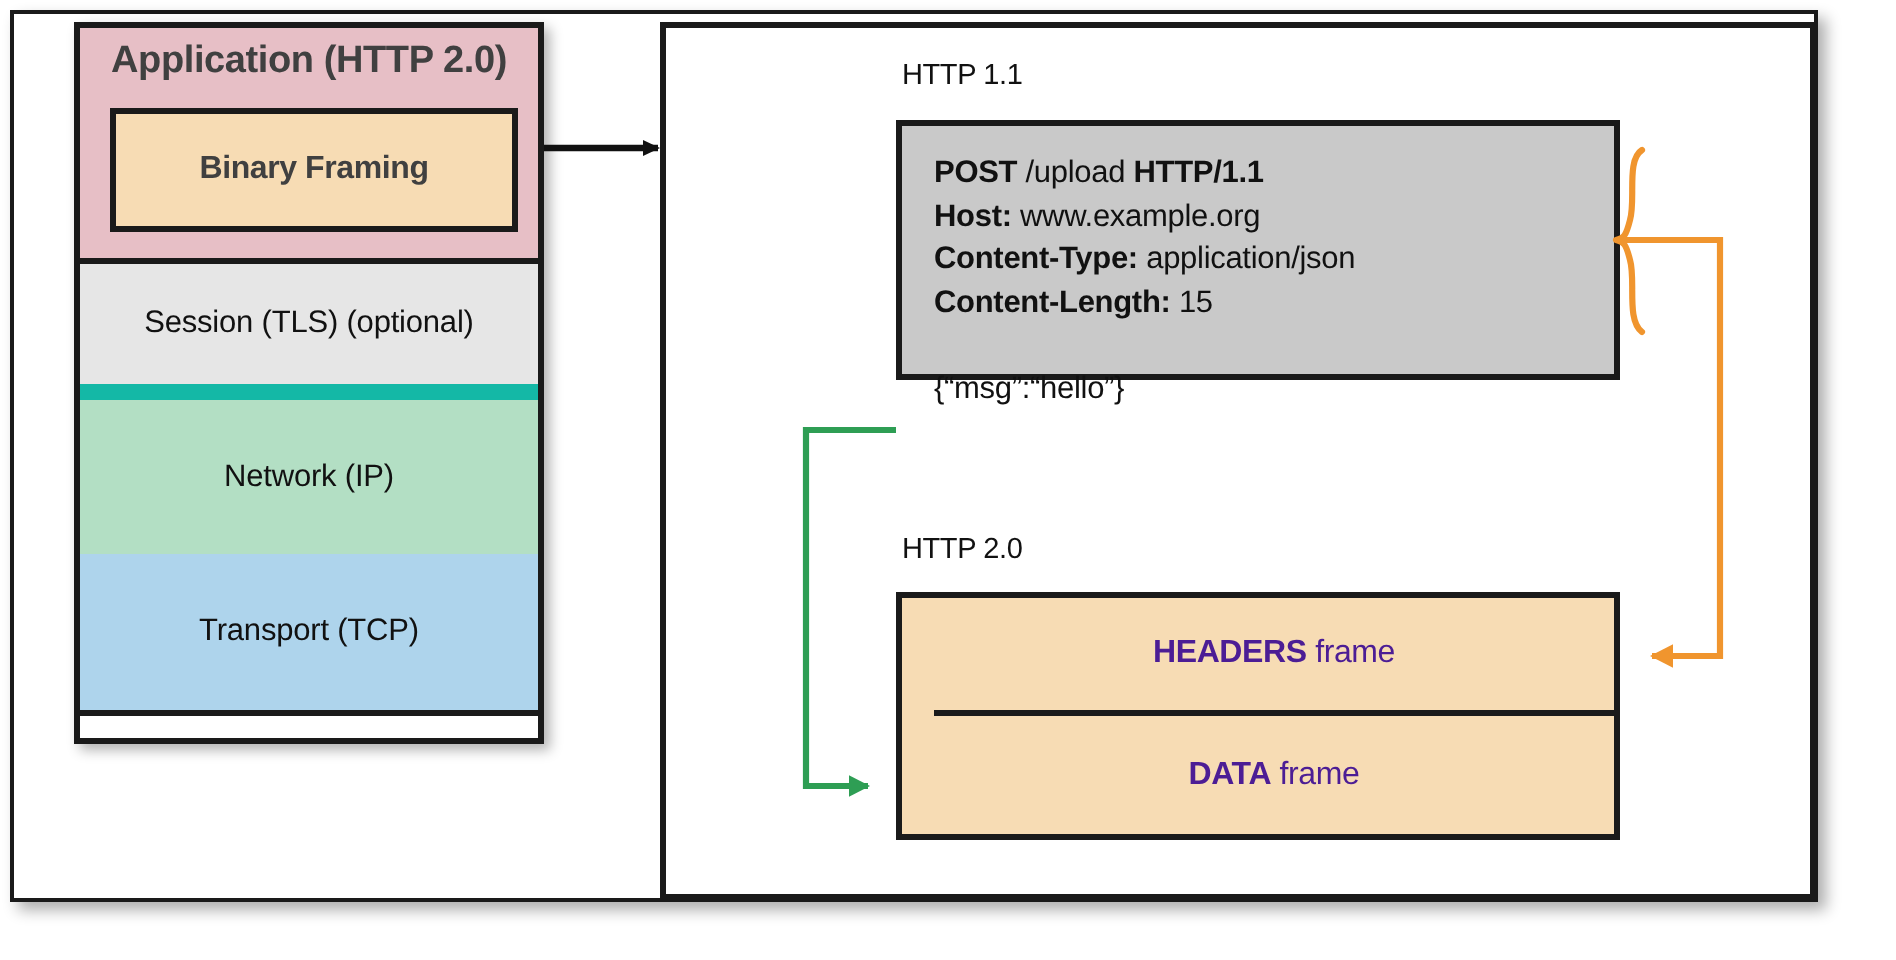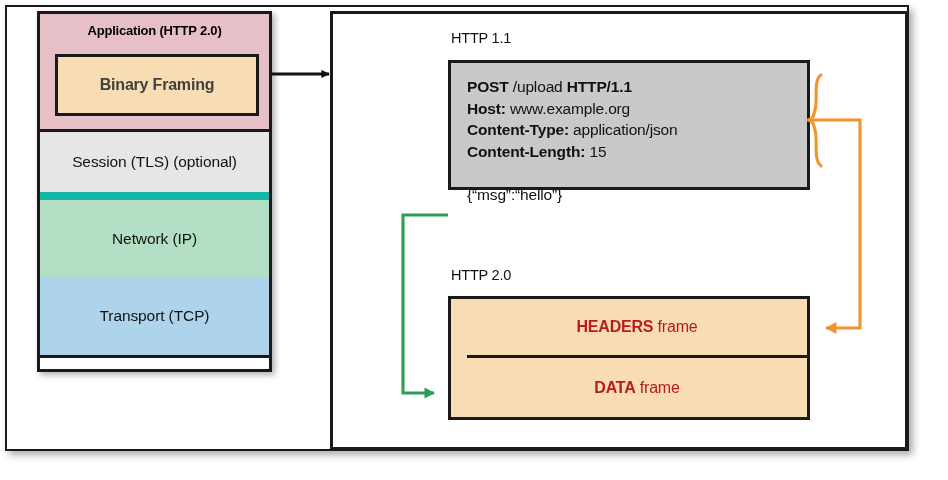--- a/index.html
+++ b/index.html
@@ -59,22 +59,22 @@
     background: #e7bfc6;
     border-bottom: 3px solid #1a1a1a;
     display: block;
     padding: 0;
   }
   .layer-application .layer-title {
     height: 34px;
     line-height: 34px;
     text-align: center;
     font-weight: bold;
-    font-size: 13px;
-    color: #000000;
+    font-size: 19px;
+    color: #404040;
     letter-spacing: -0.2px;
   }
   .binary-framing {
     position: absolute;
     left: 15px;
     right: 10px;
     top: 40px;
     height: 62px;
     background: #f7dcb4;
     border: 3px solid #1a1a1a;
@@ -165,21 +165,21 @@
     box-sizing: border-box;
     background: #f7dcb4;
   }
   .frame-row {
     height: 50%;
     box-sizing: border-box;
     display: flex;
     align-items: center;
     justify-content: center;
     font-size: 16px;
-    color: #b91c1c;
+    color: #4c1d95;
     letter-spacing: -0.2px;
     margin-left: 16px;
   }
   .frame-row.top { border-bottom: 3px solid #1a1a1a; }
   .frame-row b { font-weight: bold; }
 
   
   .connectors {
     position: absolute;
     left: 0;

